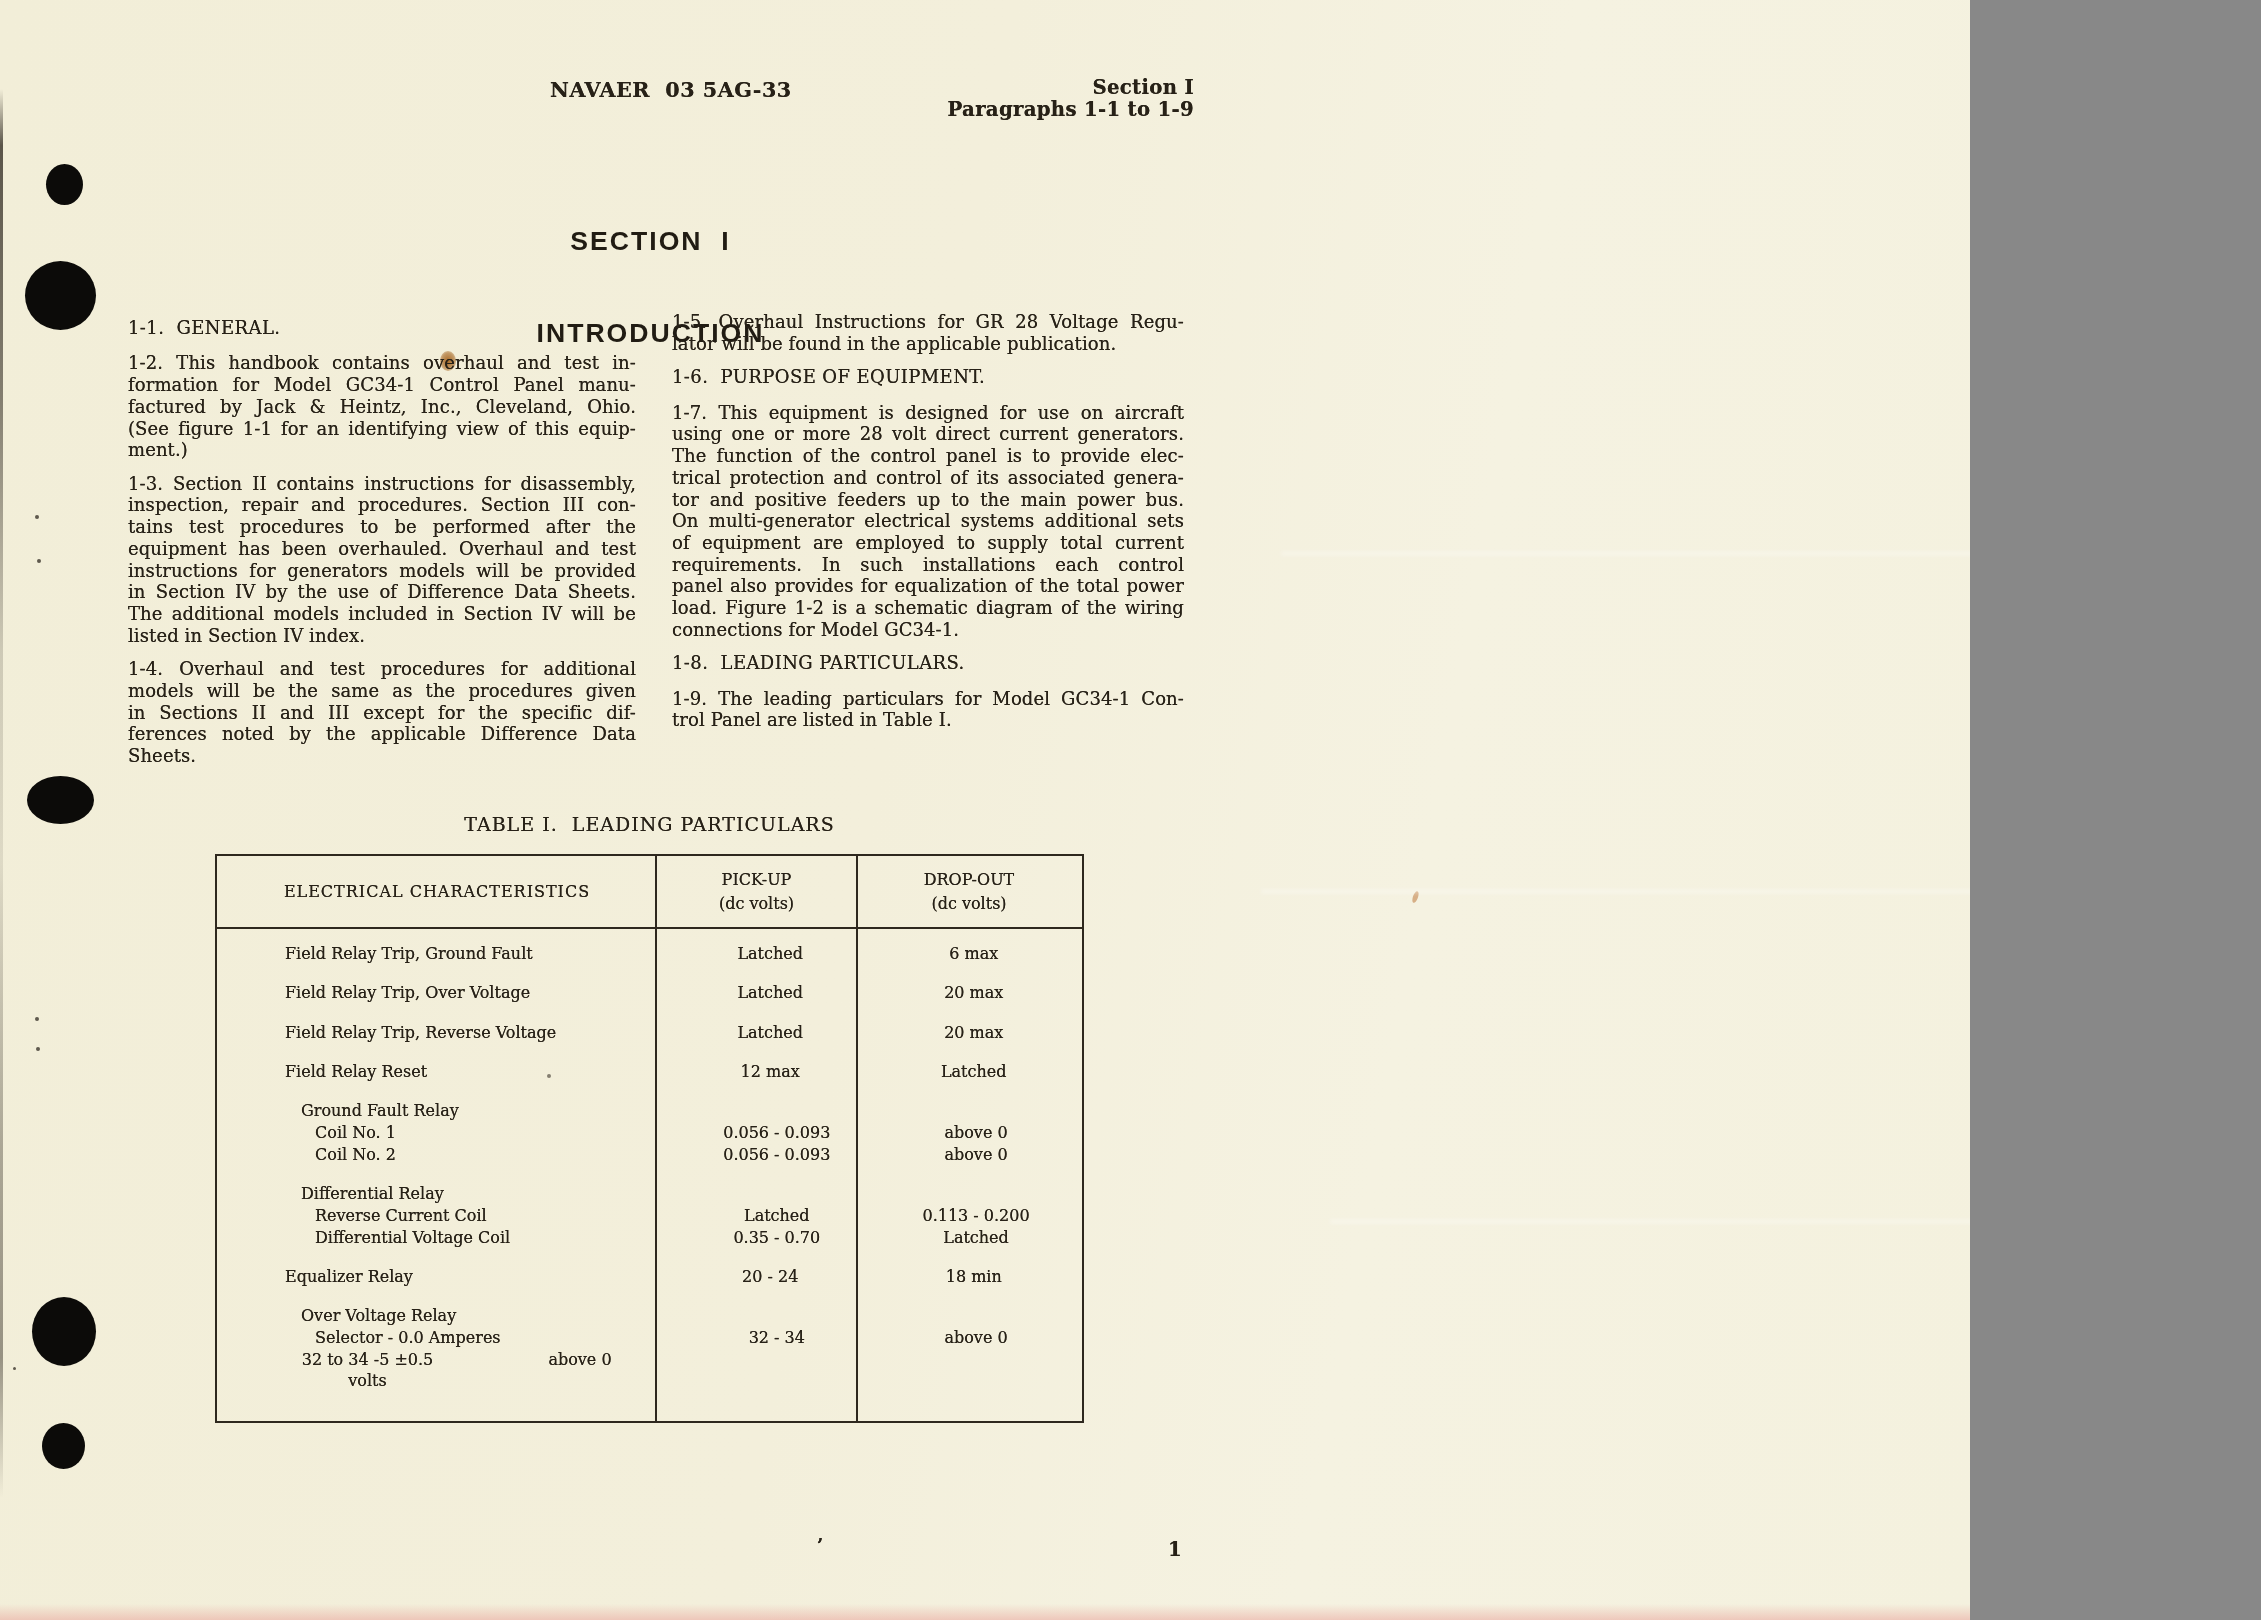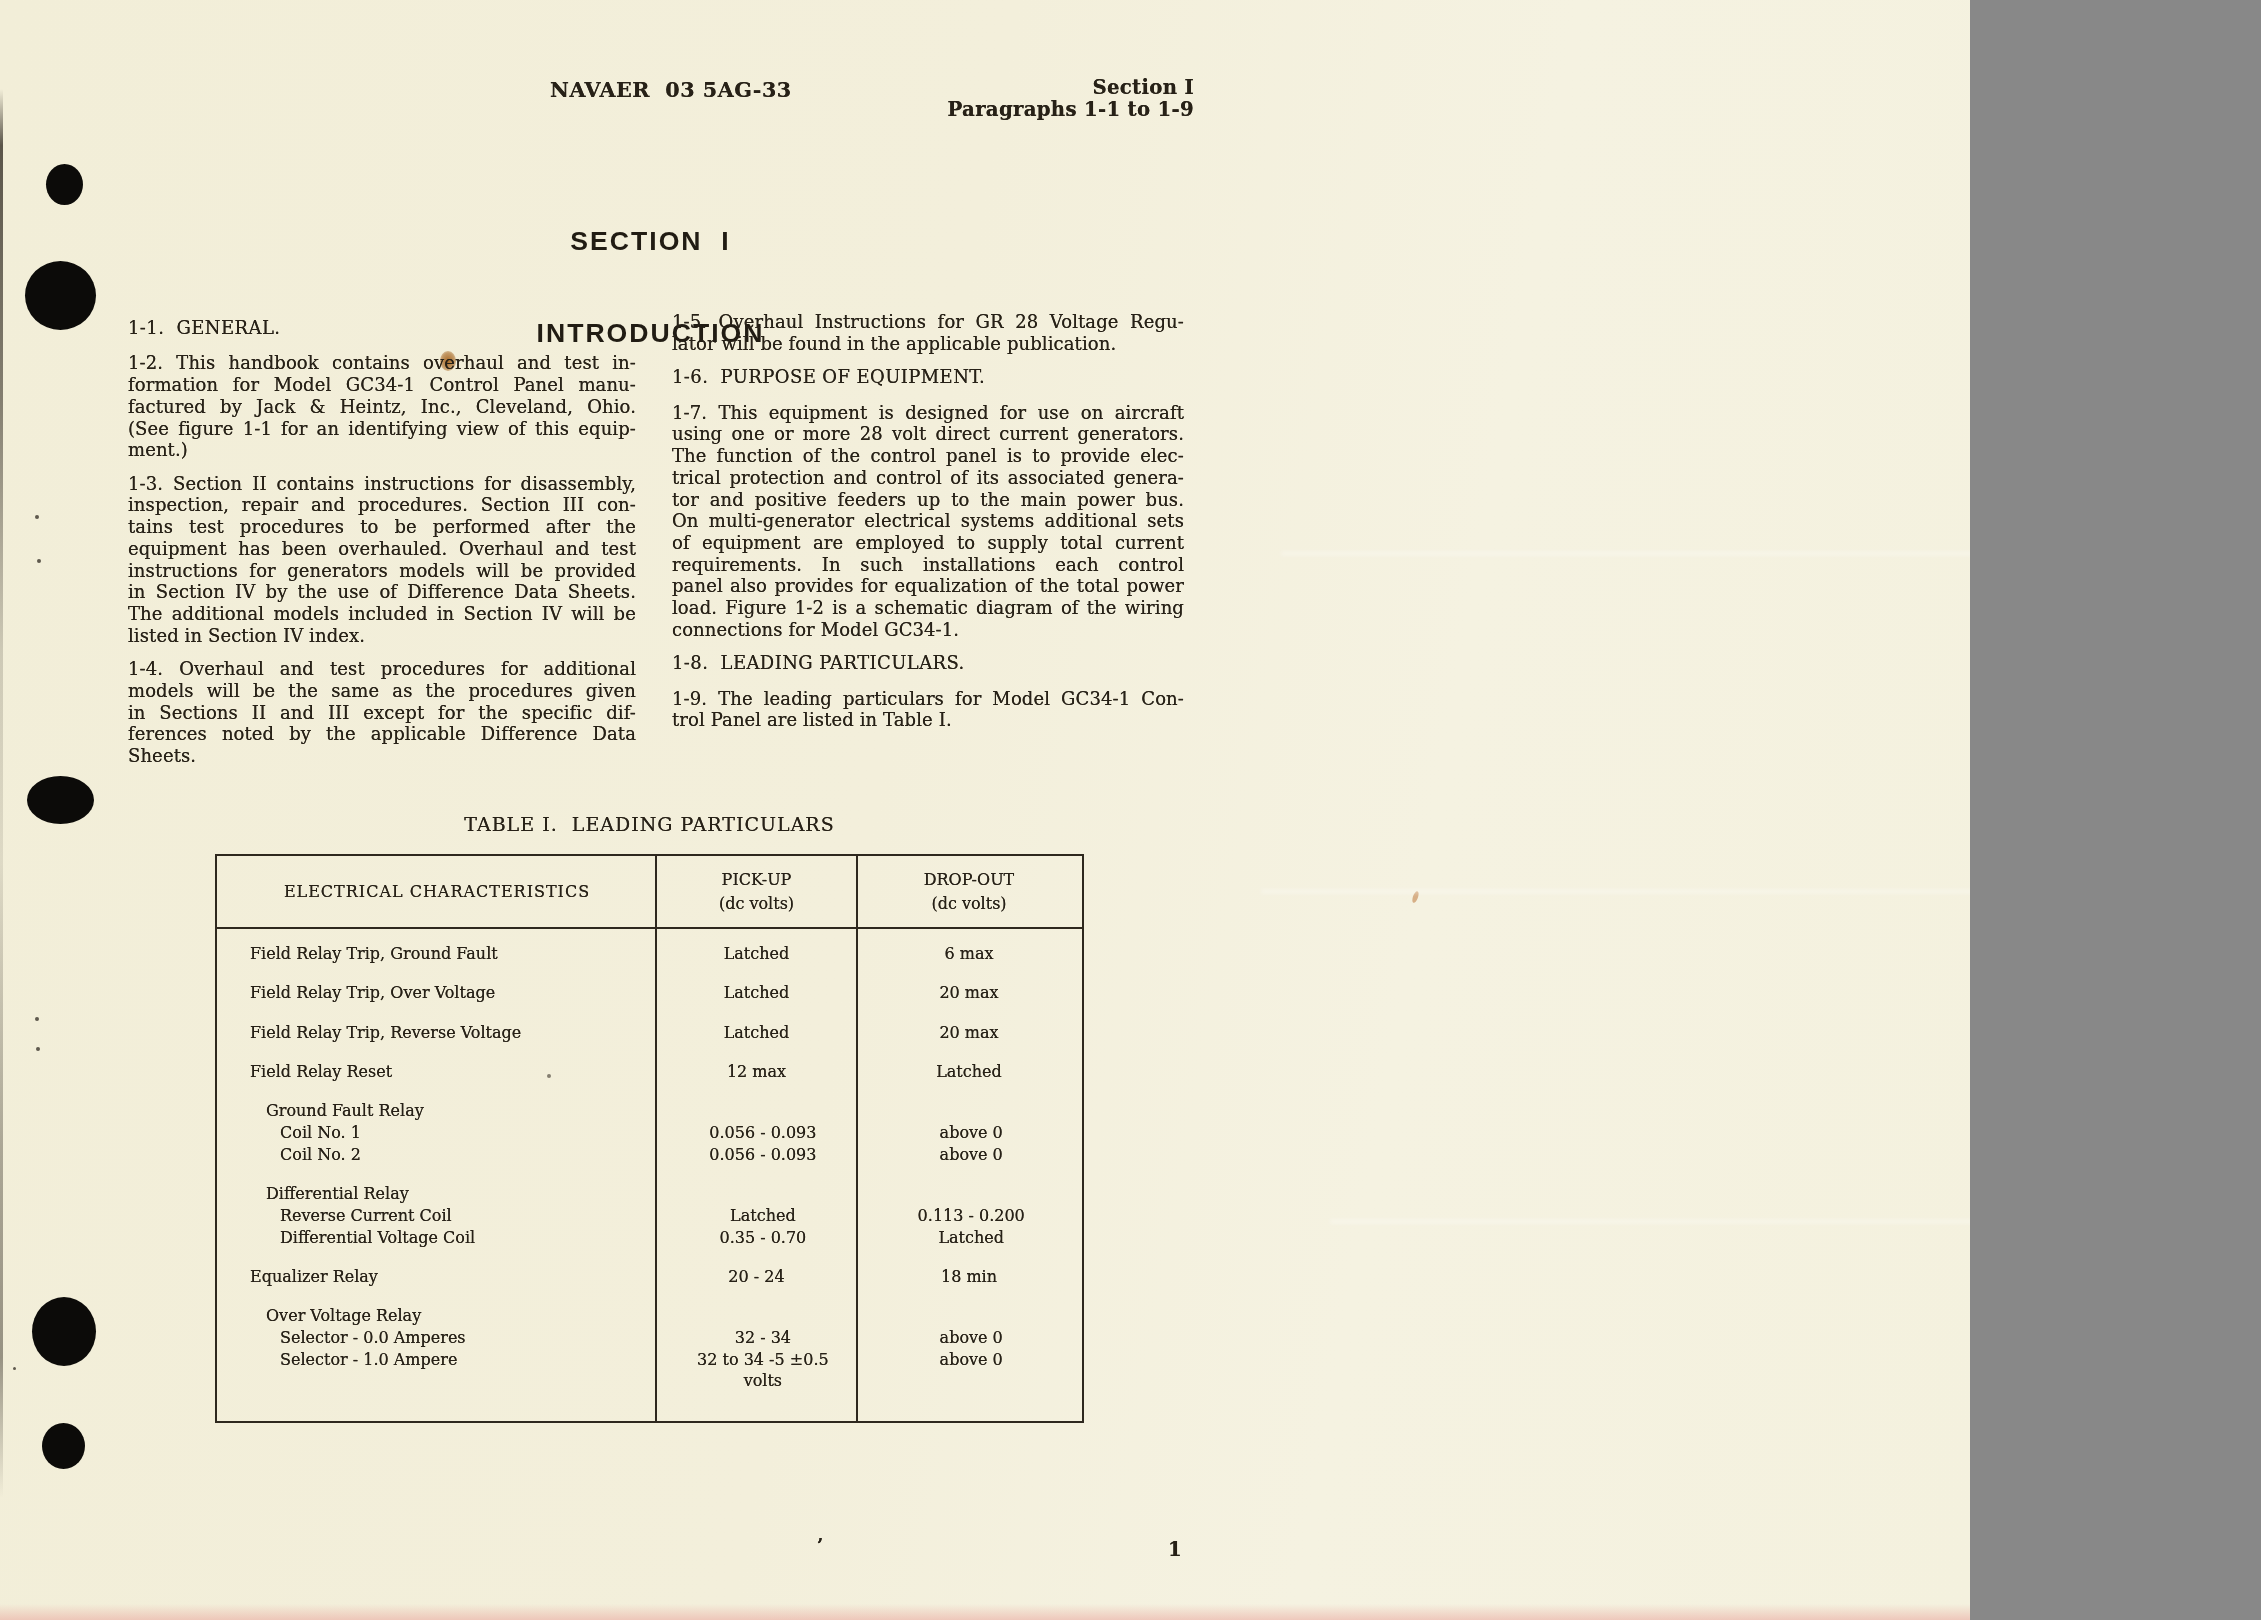--- a/index.html
+++ b/index.html
@@ -79,21 +79,21 @@
     border:2px solid #2e281e;box-sizing:border-box;
     font-size:16px;line-height:21.7px;
   }
   .tbl .vdiv{ position:absolute;top:0;bottom:0;width:2px;background:#2e281e; }
   .vdiv-1{ left:438px; } .vdiv-2{ left:639px; }
   .t-header{ height:71px;border-bottom:2px solid #2e281e;display:flex;align-items:center; }
   .t-header .cell{ text-align:center;line-height:23.6px; }
   .hc1{ width:440px;letter-spacing:1px; }
   .hc2{ width:199px; } .hc3{ width:226px; }
   .t-body{ padding-top:13.8px; }
-  .t-row{ display:flex;margin-bottom:17.7px; }
+  .t-row{ display:flex;margin-bottom:17.7px;padding-left:35px; }
   .t-group{ margin:5.9px 0 17.7px 0; }
   .t-group .t-row{ margin-bottom:0;margin-left:16px; }
   .c1{ width:440px;box-sizing:border-box;padding-left:33px; }
   .c1.sub{ padding-left:47px; }
   .c2{ width:199px;text-align:center; }
   .c3{ width:226px;text-align:center; }
 
   
   .page-num{ position:absolute;left:1168px;top:1538px;font-size:19.7px;font-weight:bold; }
   .stray{ position:absolute;left:817px;top:1535px;font-size:17.7px;font-weight:bold; }
@@ -326,23 +326,20 @@
               <div>Selector - 0.0 Amperes</div>
             </div>
             <div class="c2">
               <div>32 - 34</div>
             </div>
             <div class="c3">
               <div>above 0</div>
             </div>
           </div>
           <div class="t-row">
-            <div class="c1 sub">
-              <div>Selector - 1.0 Ampere</div>
-            </div>
             <div class="c2">
               <div>32 to 34 -5 ±0.5</div>
               <div>volts</div>
             </div>
             <div class="c3">
               <div>above 0</div>
             </div>
           </div>
         </div>
       </div>

